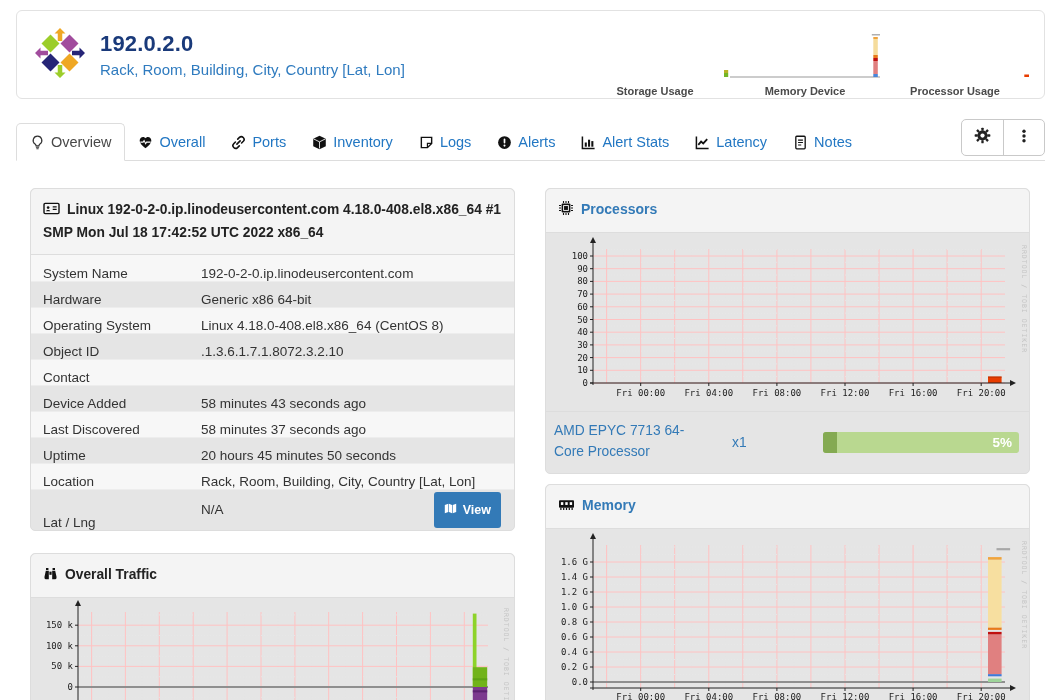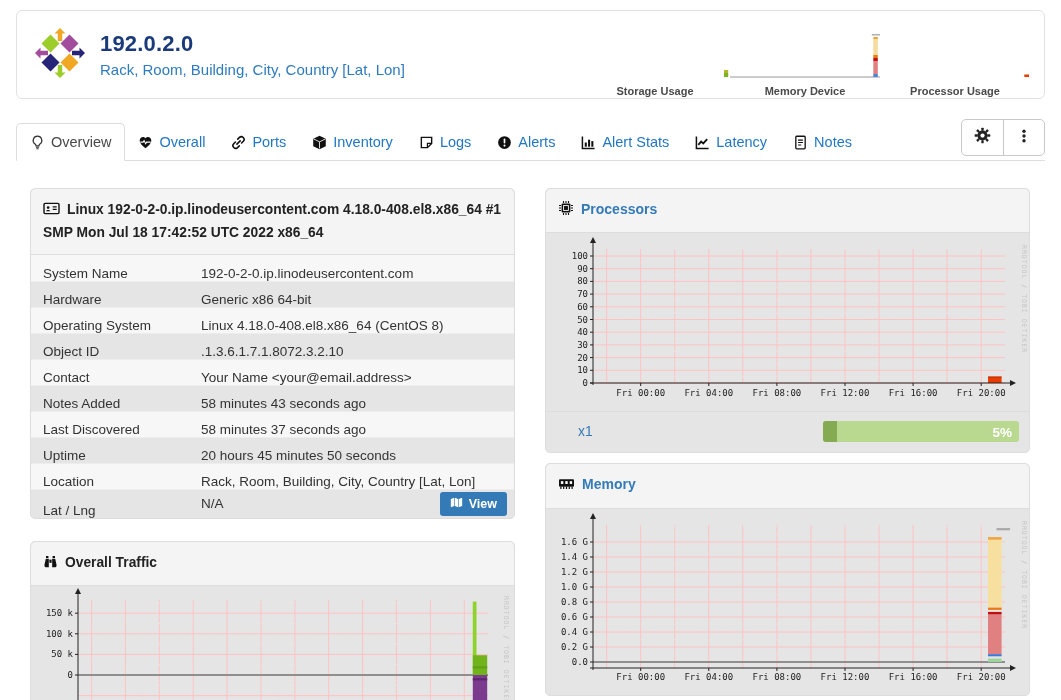--- a/index.html
+++ b/index.html
@@ -39,22 +39,22 @@
   .ph-icon { display:inline-block; vertical-align:-2px; margin-right:7px; }
   .panel-head .blue-title { color:#337ab7; font-size:14px; }
 
   .info-row { display:flex; align-items:flex-end; min-height:26px; font-size:13.5px; color:#333;
               padding-left:12px; }
   .info-row + .info-row { border-top:1px solid #ededed; }
   .info-row:nth-child(odd) { background:#f7f7f7; }
   .info-label { width:158px; flex:none; }
   .info-value { flex:1; display:flex; justify-content:space-between; align-items:center; padding-right:5px; }
   .view-btn { background:#337ab7; color:#fff; border:none; border-radius:3px; font-weight:bold;
-              font-size:12.5px; padding:4px 10px; display:flex; gap:6px; align-items:center;
-              cursor:pointer; margin:2px 2px 2px 0; font-family:"Liberation Sans", sans-serif; }
+              font-size:12.5px; padding:10px 10px; display:flex; gap:6px; align-items:center;
+              cursor:pointer; margin:2px 8px 2px 0; font-family:"Liberation Sans", sans-serif; }
 
   .graph-body { padding:2px 0 0 1px; overflow:hidden; }
 
   .cpu-row { border-top:1px solid #ddd; display:flex; align-items:center; padding:9px 10px 10px 8px;
              font-size:13.8px; }
   .cpu-name { color:#337ab7; width:154px; line-height:1.5; cursor:pointer; }
   .cpu-count { color:#337ab7; margin-left:24px; }
   .usage-bar { margin-left:auto; width:196px; height:21px; background:#b9d890; border-radius:3px;
                position:relative; overflow:hidden; }
   .usage-fill { position:absolute; left:0; top:0; bottom:0; width:7%; background:#84aa52; }
@@ -266,26 +266,23 @@
             </span>
           </div>
           <div class="info-row">
             <span class="info-label">Object ID</span>
             <span class="info-value">
               <span>.1.3.6.1.7.1.8072.3.2.10</span>
             </span>
           </div>
           <div class="info-row">
             <span class="info-label">Contact</span>
-            <span class="info-value">
-              <span>Your Name &lt;your@email.address&gt;</span>
-            </span>
-          </div>
-          <div class="info-row">
-            <span class="info-label">Notes Added</span>
+          </div>
+          <div class="info-row">
+            <span class="info-label">Device Added</span>
             <span class="info-value">
               <span>58 minutes 43 seconds ago</span>
             </span>
           </div>
           <div class="info-row">
             <span class="info-label">Last Discovered</span>
             <span class="info-value">
               <span>58 minutes 37 seconds ago</span>
             </span>
           </div>
@@ -481,20 +478,21 @@
             <text x="229.9" y="161" text-anchor="middle" font-family="DejaVu Sans Mono, monospace" font-size="9" fill="#222">Fri 08:00</text>
             <line x1="298.0" y1="148" x2="298.0" y2="151" stroke="#222" stroke-width="1"></line>
             <text x="298.0" y="161" text-anchor="middle" font-family="DejaVu Sans Mono, monospace" font-size="9" fill="#222">Fri 12:00</text>
             <line x1="366.1" y1="148" x2="366.1" y2="151" stroke="#222" stroke-width="1"></line>
             <text x="366.1" y="161" text-anchor="middle" font-family="DejaVu Sans Mono, monospace" font-size="9" fill="#222">Fri 16:00</text>
             <line x1="434.2" y1="148" x2="434.2" y2="151" stroke="#222" stroke-width="1"></line>
             <text x="434.2" y="161" text-anchor="middle" font-family="DejaVu Sans Mono, monospace" font-size="9" fill="#222">Fri 20:00</text>
             <text x="0" y="0" transform="translate(475,10) rotate(90)" font-family="DejaVu Sans Mono, monospace" font-size="6.5" letter-spacing="1" fill="#c4c4c4">RRDTOOL / TOBI OETIKER</text>
           </svg></div>
       <div class="cpu-row">
+        <span class="cpu-name">AMD EPYC 7713 64-Core Processor</span>
         <span class="cpu-count">x1</span>
         <span class="usage-bar">
           <span class="usage-fill"></span>
           <span class="usage-label">5%</span>
         </span>
       </div>
     </div>
 
     <div class="panel memory-panel">
       <div class="panel-head">

